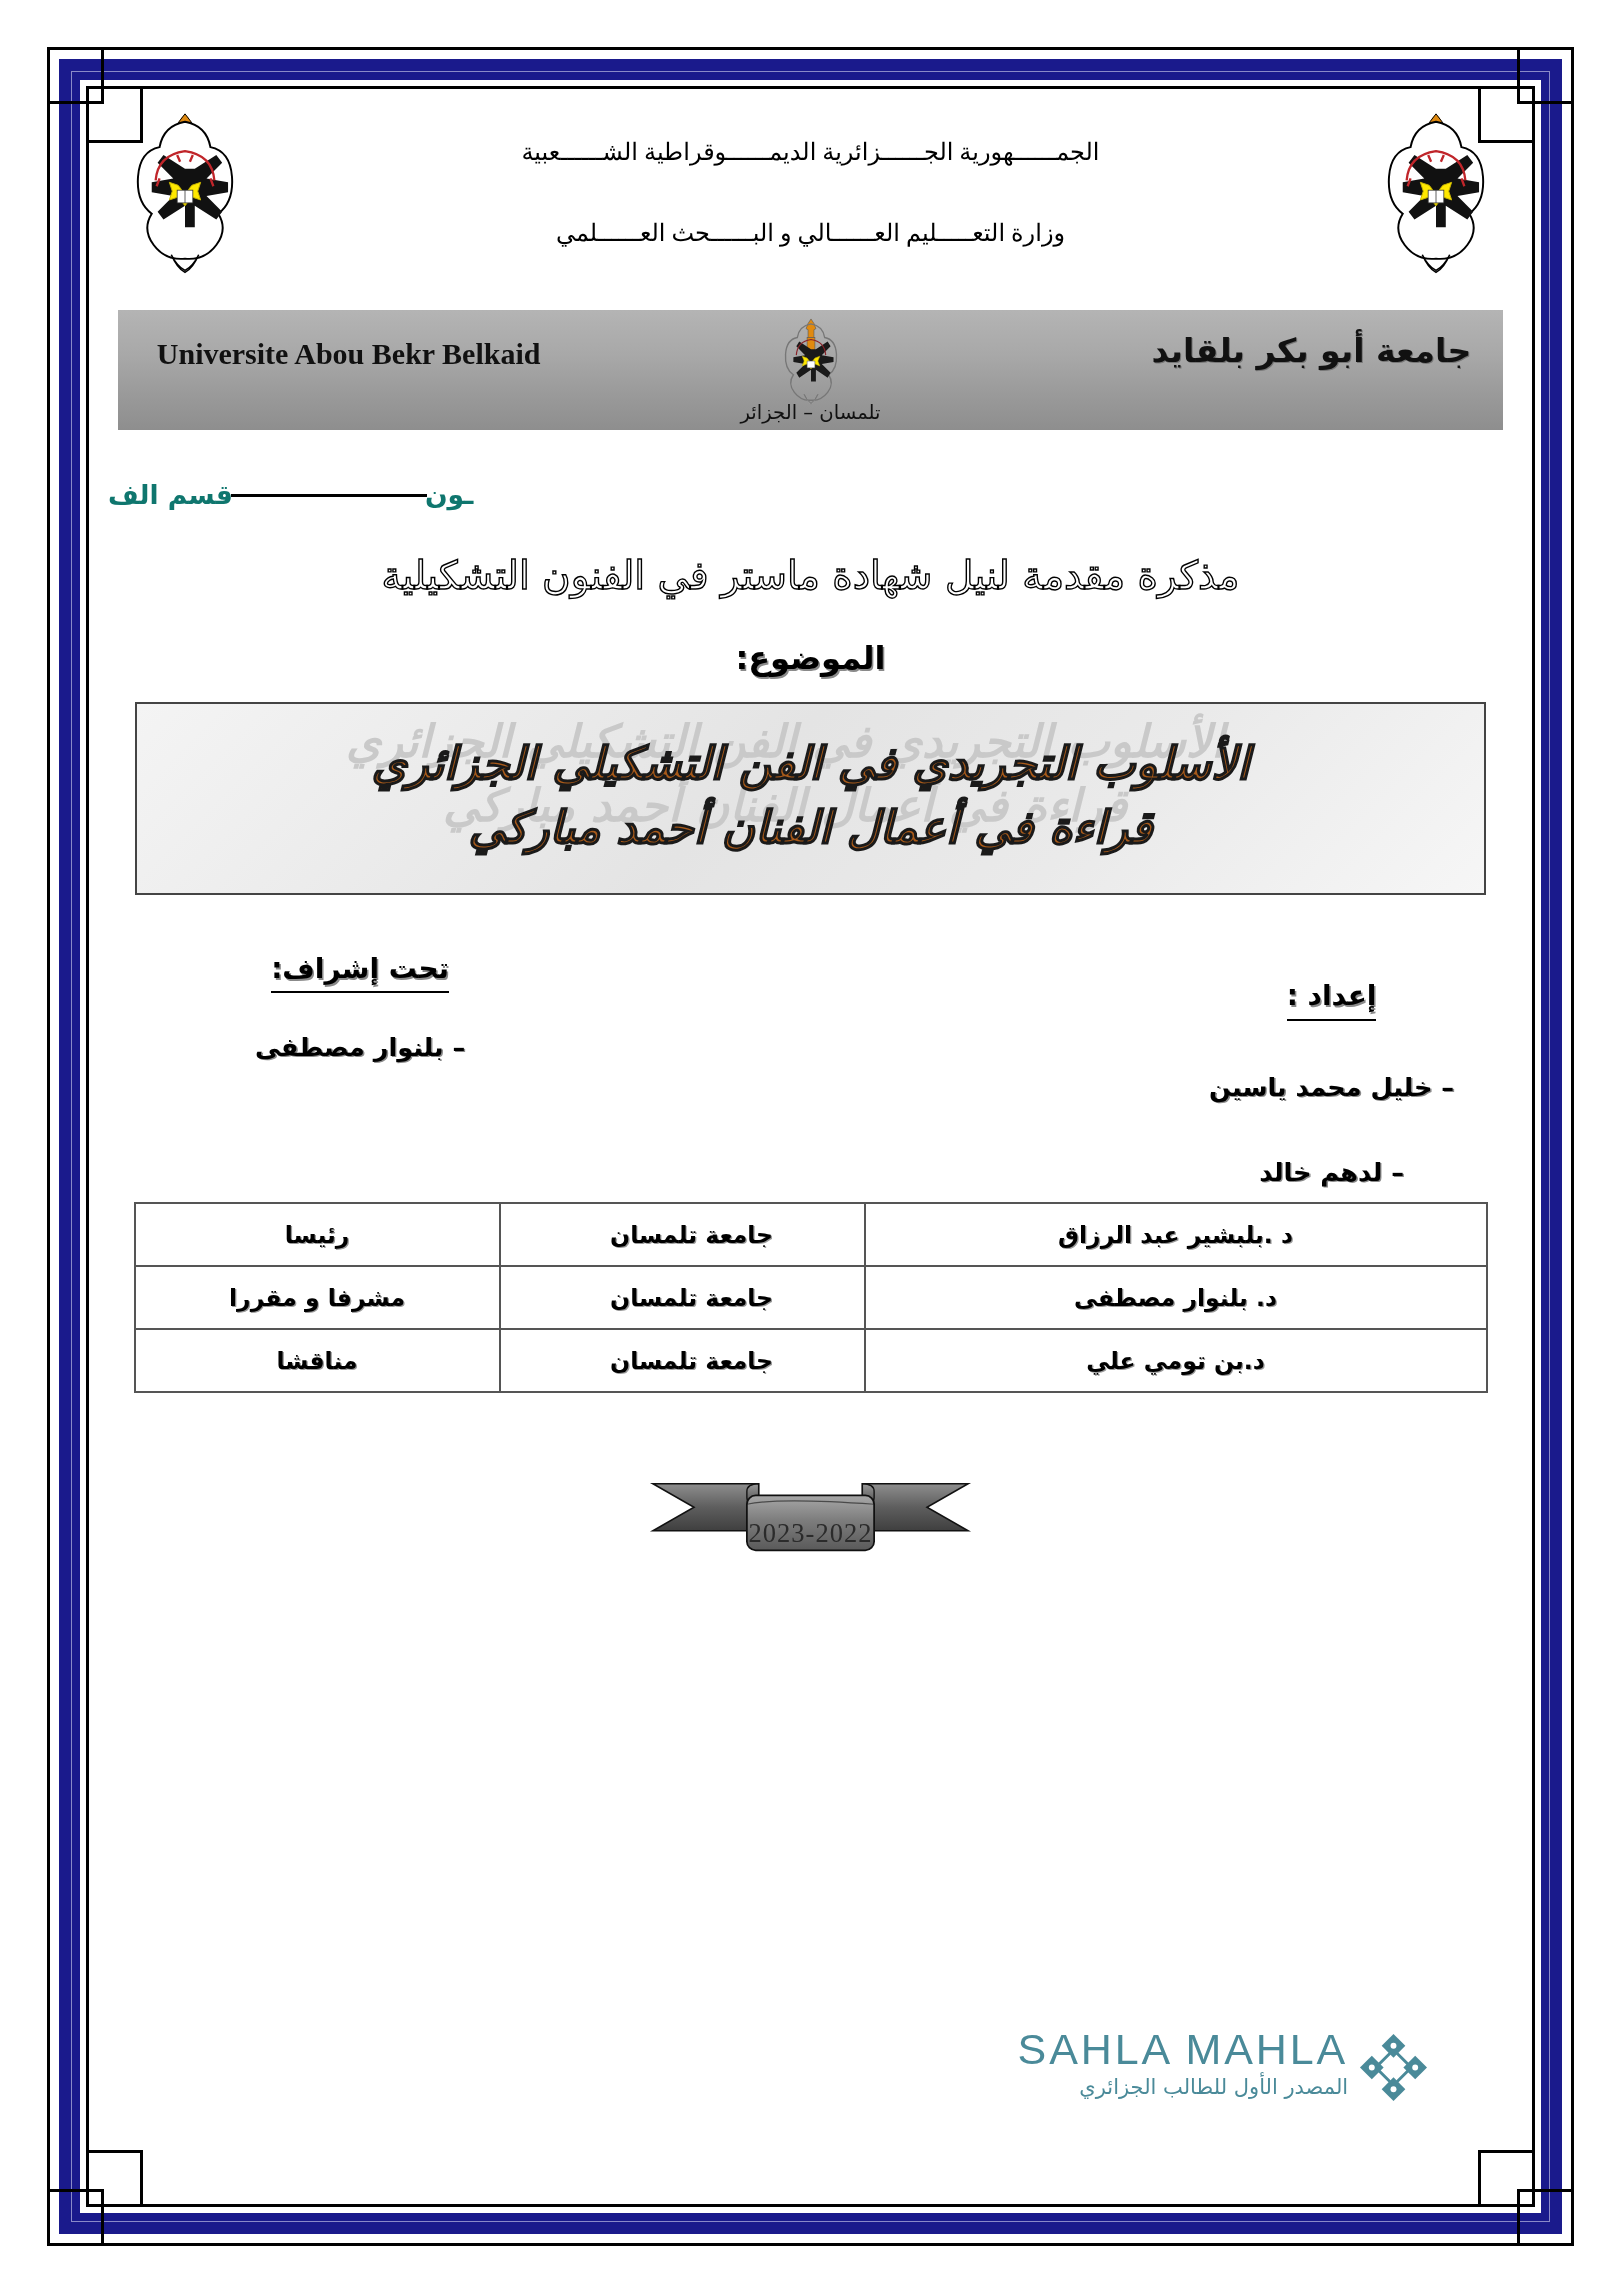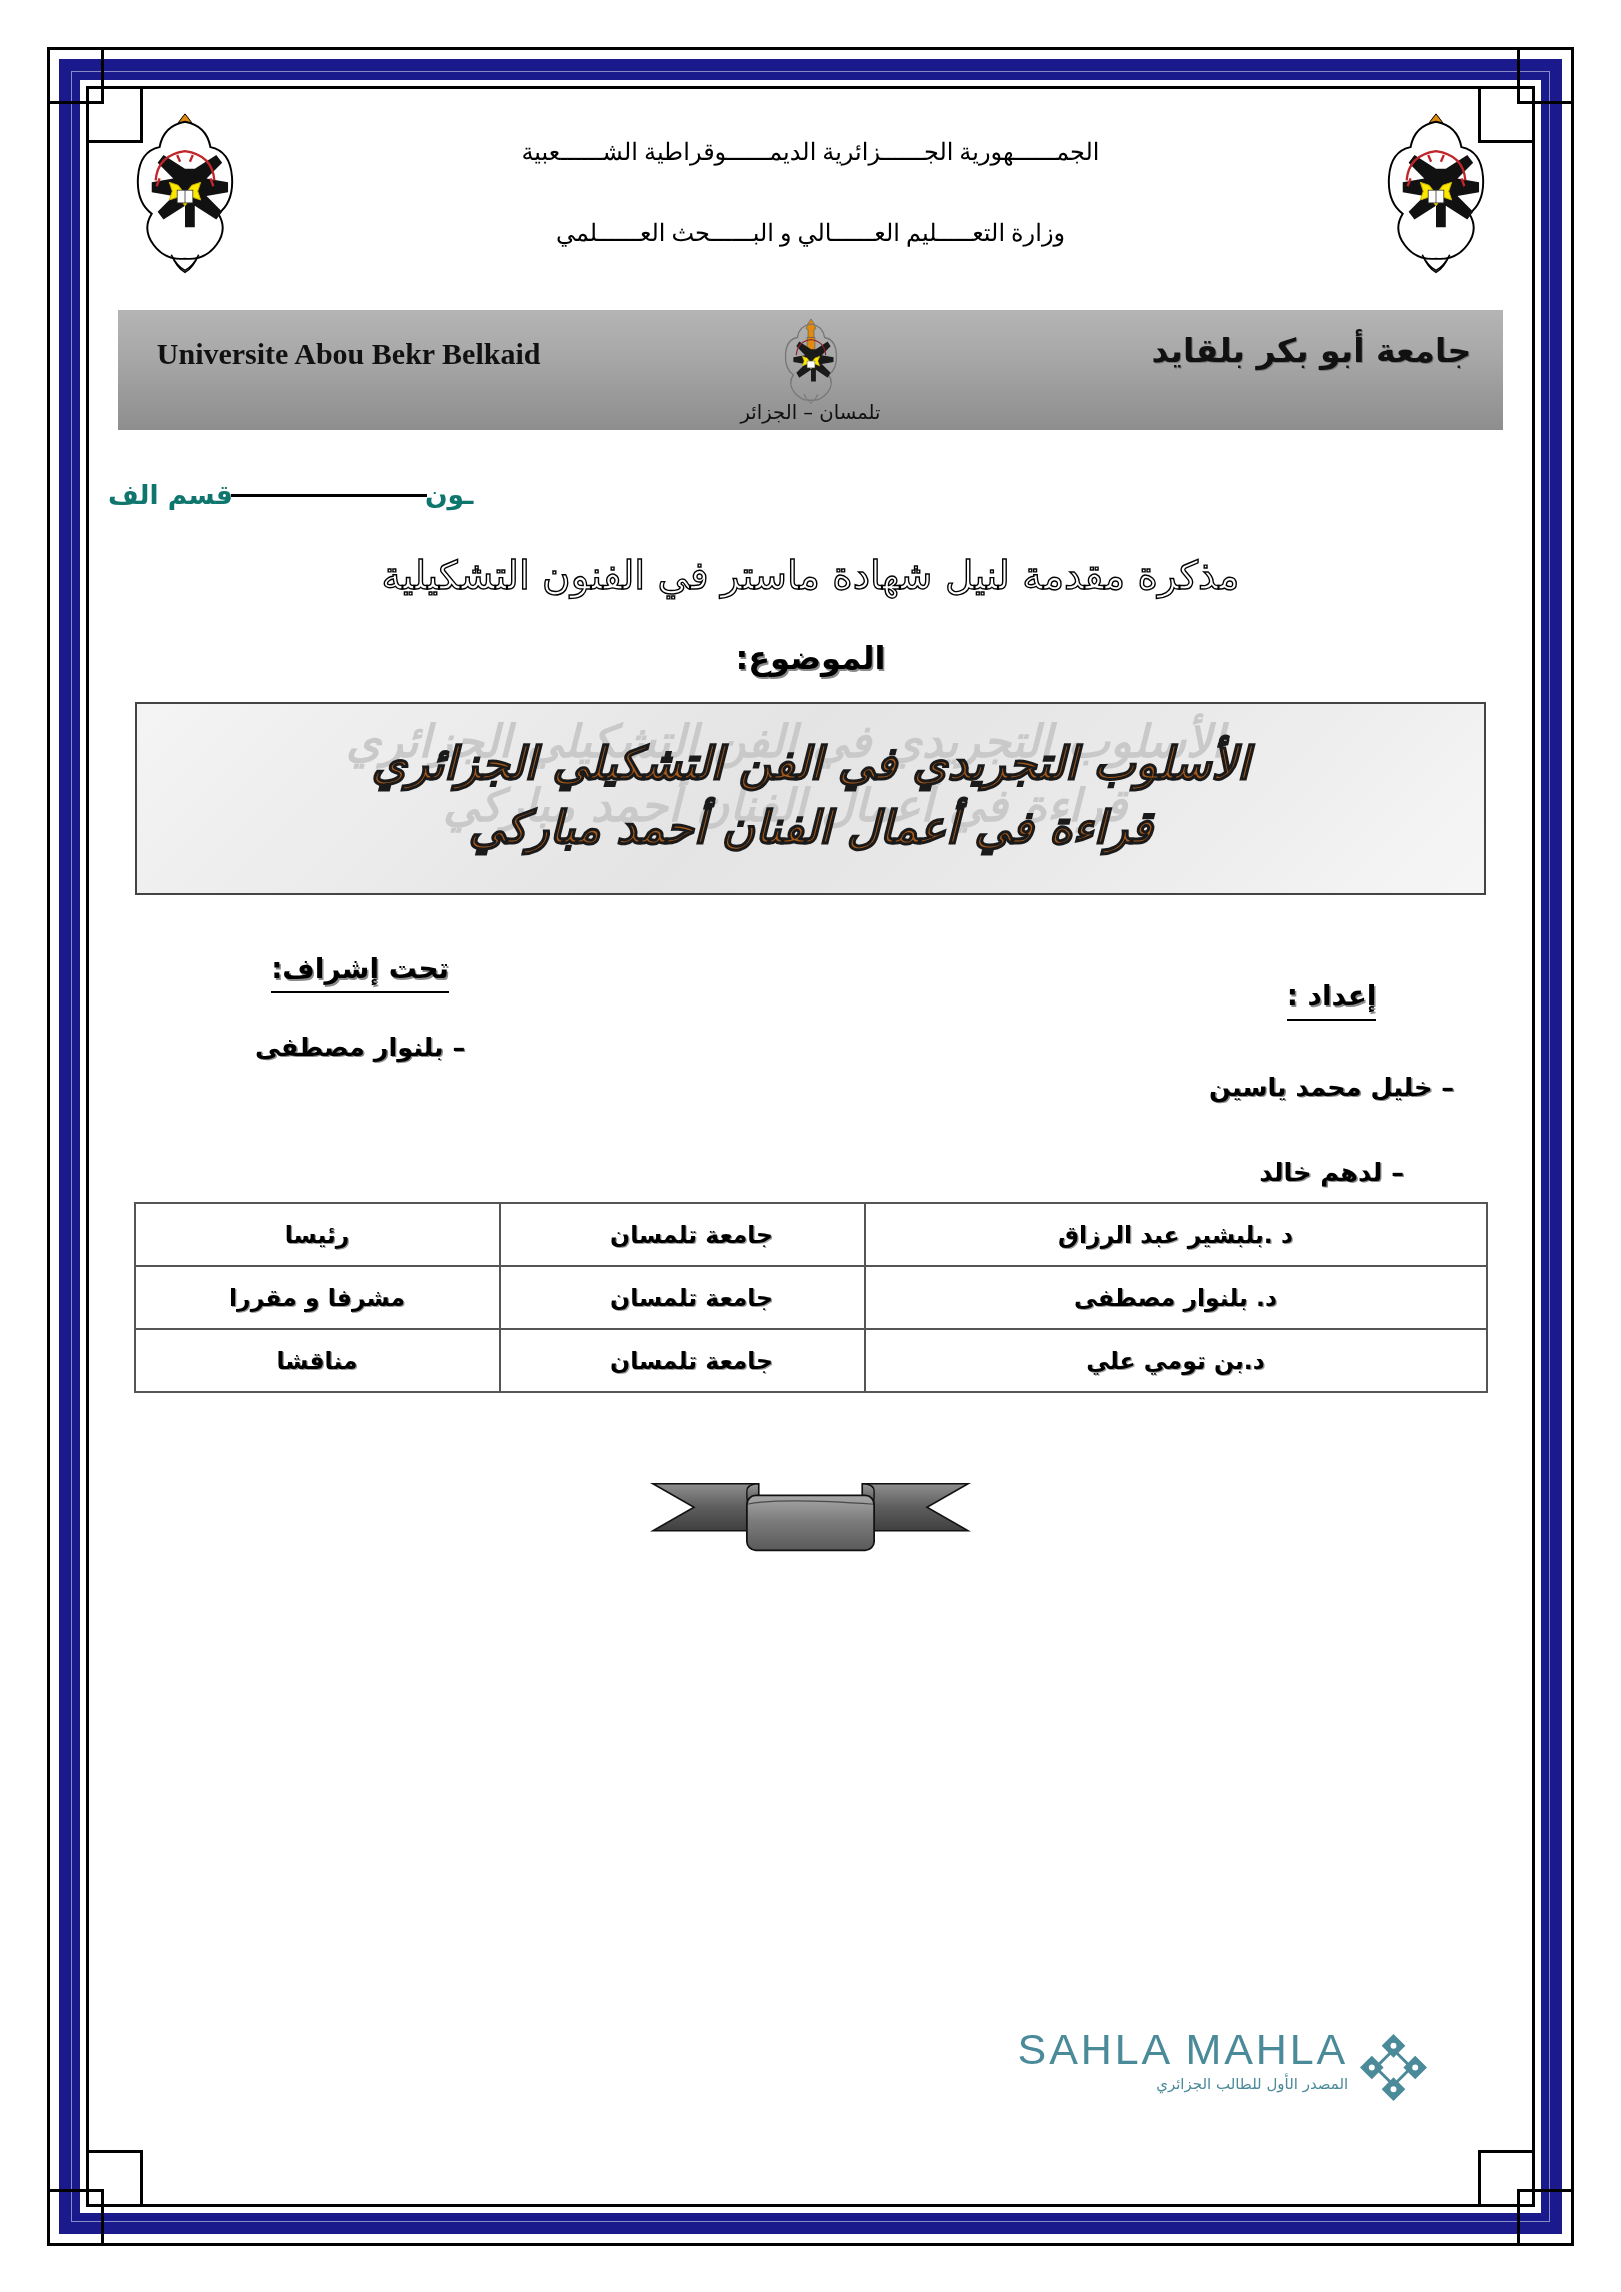--- a/index.html
+++ b/index.html
@@ -239,21 +239,21 @@
     direction:ltr;
   }
   .wm-text{text-align:right;}
   .wm-main{
     font-family:"Liberation Sans",sans-serif;
     font-size:43px;font-weight:normal;color:#4a8a99;
     letter-spacing:2.9px;line-height:1;
   }
   .wm-sub{
     font-family:"DejaVu Sans",sans-serif;
-    font-size:15px;color:#4a8a99;direction:rtl;
+    font-size:21px;color:#4a8a99;direction:rtl;
     margin-top:3.9px;letter-spacing:1px;
   }
   .wm-logo{width:71px;height:71px;margin-top:3.9px;}
 </style>
 </head>
 <body>
 
 <div class="border-layer">
   <div class="navy-frame"></div>
   <div class="navy-inner-line"></div>
@@ -391,20 +391,21 @@
           <stop offset="100%" stop-color="#4a4a4a"></stop>
         </linearGradient>
       </defs>
       <path d="M4 18 L112 18 L112 66 L4 66 L46 42 Z" fill="url(#gTail)" stroke="#111" stroke-width="1.6"></path>
       <path d="M326 18 L218 18 L218 66 L326 66 L284 42 Z" fill="url(#gTail)" stroke="#111" stroke-width="1.6"></path>
       <path d="M100 26 q0 -8 12 -8 l0 22 q-12 0 -12 -8 Z" fill="url(#gFold)" stroke="#111" stroke-width="1.4"></path>
       <path d="M230 26 q0 -8 -12 -8 l0 22 q12 0 12 -8 Z" fill="url(#gFold)" stroke="#111" stroke-width="1.4"></path>
       <rect x="100" y="30" width="130" height="56" rx="9" fill="url(#gMain)" stroke="#111" stroke-width="1.8"></rect>
       <path d="M100 39 q32 -7 130 0" fill="none" stroke="#1d1d1d" stroke-width="1.2" opacity="0.65"></path>
     </svg>
+    <div class="ribbon-year">2023-2022</div>
   </div>
 
   <div class="watermark">
     <div class="wm-text">
       <div class="wm-main">SAHLA MAHLA</div>
       <div class="wm-sub">المصدر الأول للطالب الجزائري</div>
     </div>
     <svg class="wm-logo" viewBox="0 0 72 72">
       <g fill="#4a8a99">
         <path d="M36 2 L48 14 L36 26 L24 14 Z"></path>

